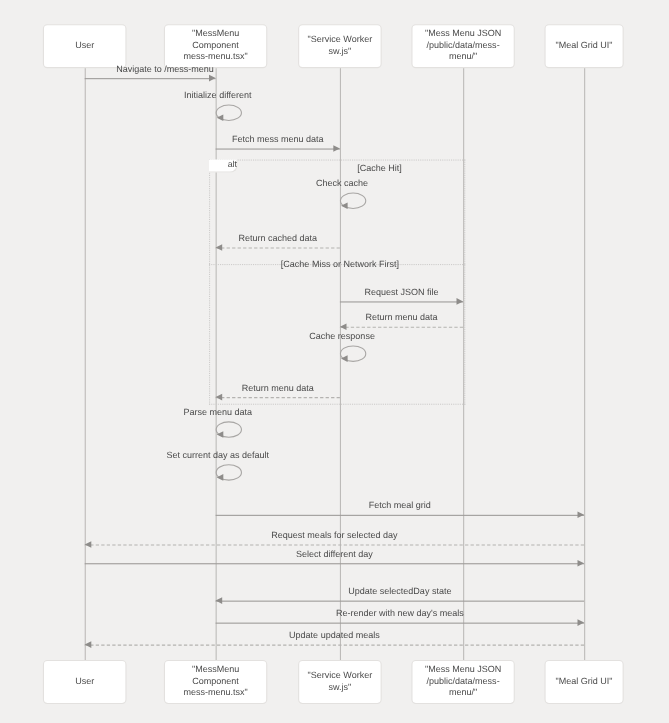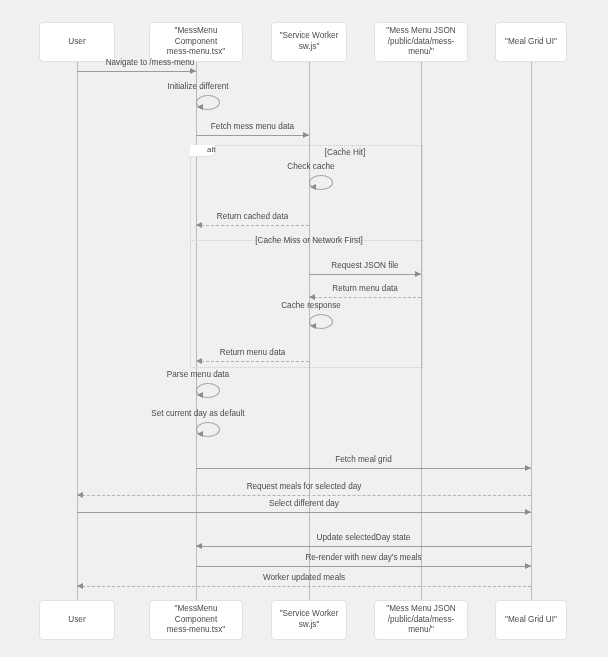--- a/index.html
+++ b/index.html
@@ -185,14 +185,14 @@
     <div class="arrowhead right" style="left: 525px; top: 509px;"></div>
     <div class="msg-label" style="left: 304px; top: 499px;">Select different day</div>
     <div class="msg-line solid" style="left: 196px; top: 546px; width: 335px;"></div>
     <div class="arrowhead left" style="left: 196px; top: 543px;"></div>
     <div class="msg-label" style="left: 363.5px; top: 533px;">Update selectedDay state</div>
     <div class="msg-line solid" style="left: 196px; top: 566px; width: 335px;"></div>
     <div class="arrowhead right" style="left: 525px; top: 563px;"></div>
     <div class="msg-label" style="left: 363.5px; top: 553px;">Re-render with new day's meals</div>
     <div class="msg-line dashed" style="left: 77px; top: 586px; width: 454px;"></div>
     <div class="arrowhead left" style="left: 77px; top: 583px;"></div>
-    <div class="msg-label" style="left: 304px; top: 573px;">Worker updated meals</div>
+    <div class="msg-label" style="left: 304px; top: 573px;">Update updated meals</div>
   </div>
 
 </body></html>

